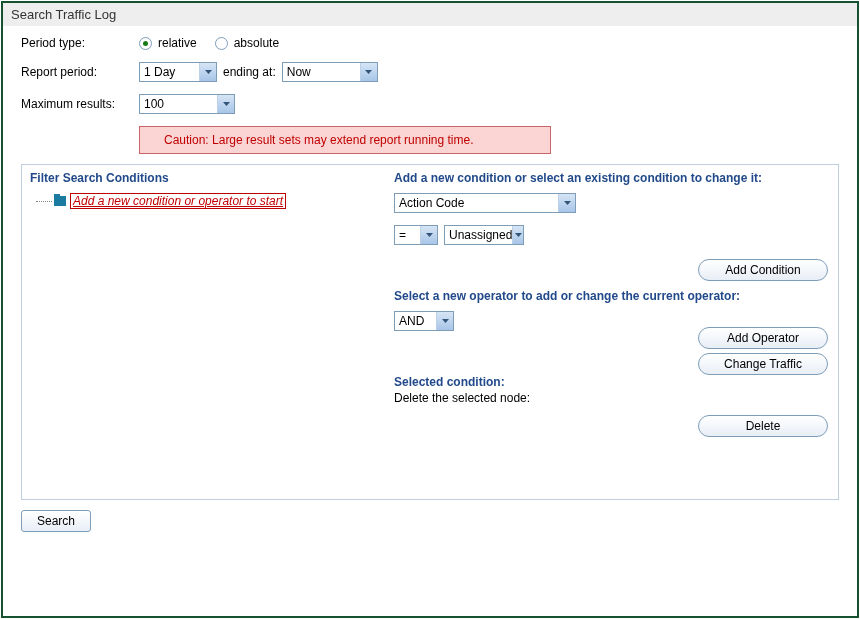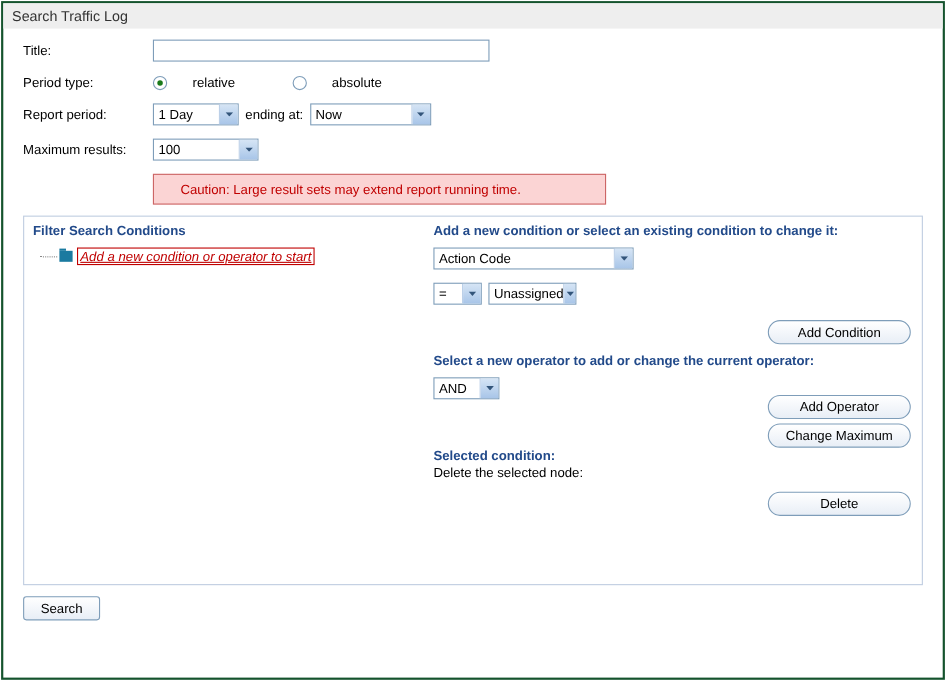--- a/index.html
+++ b/index.html
@@ -38,21 +38,21 @@
   input[type="text"].title-input {
     width: 306px;
     height: 20px;
     border: 1px solid #7e9db9;
     padding: 0 4px;
     font-size: 12px;
   }
   .radio-group {
     display: flex;
     align-items: center;
-    gap: 23px;
+    gap: 6px;
   }
   .radio {
     width: 13px; height: 13px;
     border: 1px solid #7e9db9;
     border-radius: 50%;
     position: relative;
     background: #fff;
   }
   .radio.checked::after {
     content: "";
@@ -174,24 +174,20 @@
   }
 </style>
 </head>
 <body>
 
 <div class="window">
   <div class="titlebar">Search Traffic Log</div>
 
   <div class="form-area">
 
-    <div class="form-row">
-      <div class="form-label">Title:</div>
-      <input type="text" class="title-input" value="" style="">
-    </div>
 
     <div class="form-row">
       <div class="form-label">Period type:</div>
       <div class="radio-group">
         <span class="radio checked"></span>
         <span>relative</span>
         <span style="width:6px"></span>
         <span class="radio"></span>
         <span>absolute</span>
       </div>
@@ -201,21 +197,21 @@
       <div class="form-label">Report period:</div>
       <div class="select" style="width:78px">
         <span>1 Day</span>
         <span class="arrow">
             <svg viewBox="0 0 7 4">
               <path d="M0 0 L3.5 4 L7 0 Z" fill="#33557a"></path>
             </svg>
           </span>
       </div>
       <span style="margin:0 6px">ending at:</span>
-      <div class="select" style="width:110px">
+      <div class="select" style="width:96px">
         <span>Now</span>
         <span class="arrow">
             <svg viewBox="0 0 7 4">
               <path d="M0 0 L3.5 4 L7 0 Z" fill="#33557a"></path>
             </svg>
           </span>
       </div>
     </div>
 
     <div class="form-row">
@@ -286,21 +282,21 @@
           <span>AND</span>
           <span class="arrow">
               <svg viewBox="0 0 7 4">
                 <path d="M0 0 L3.5 4 L7 0 Z" fill="#33557a"></path>
               </svg>
             </span>
         </div>
       </div>
       <div class="right-buttons" style="top:162px">
         <span class="btn btn-wide">Add Operator</span>
-        <span class="btn btn-wide">Change Maximum</span>
+        <span class="btn btn-wide">Change Traffic</span>
       </div>
 
       <div style="height:44px"></div>
 
       <div class="panel-heading" style="margin-bottom:2px">Selected condition:</div>
       <div>Delete the selected node:</div>
       <div class="right-buttons" style="top:250px">
         <span class="btn btn-wide">Delete</span>
       </div>
     </div>

